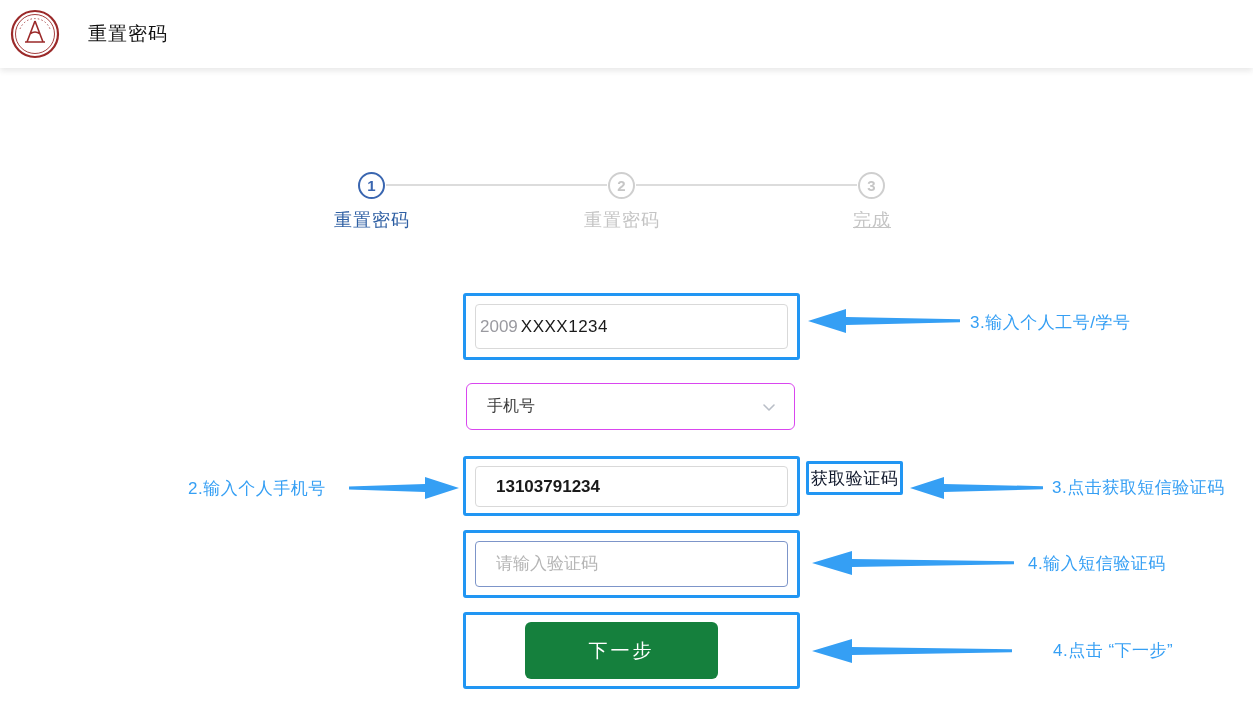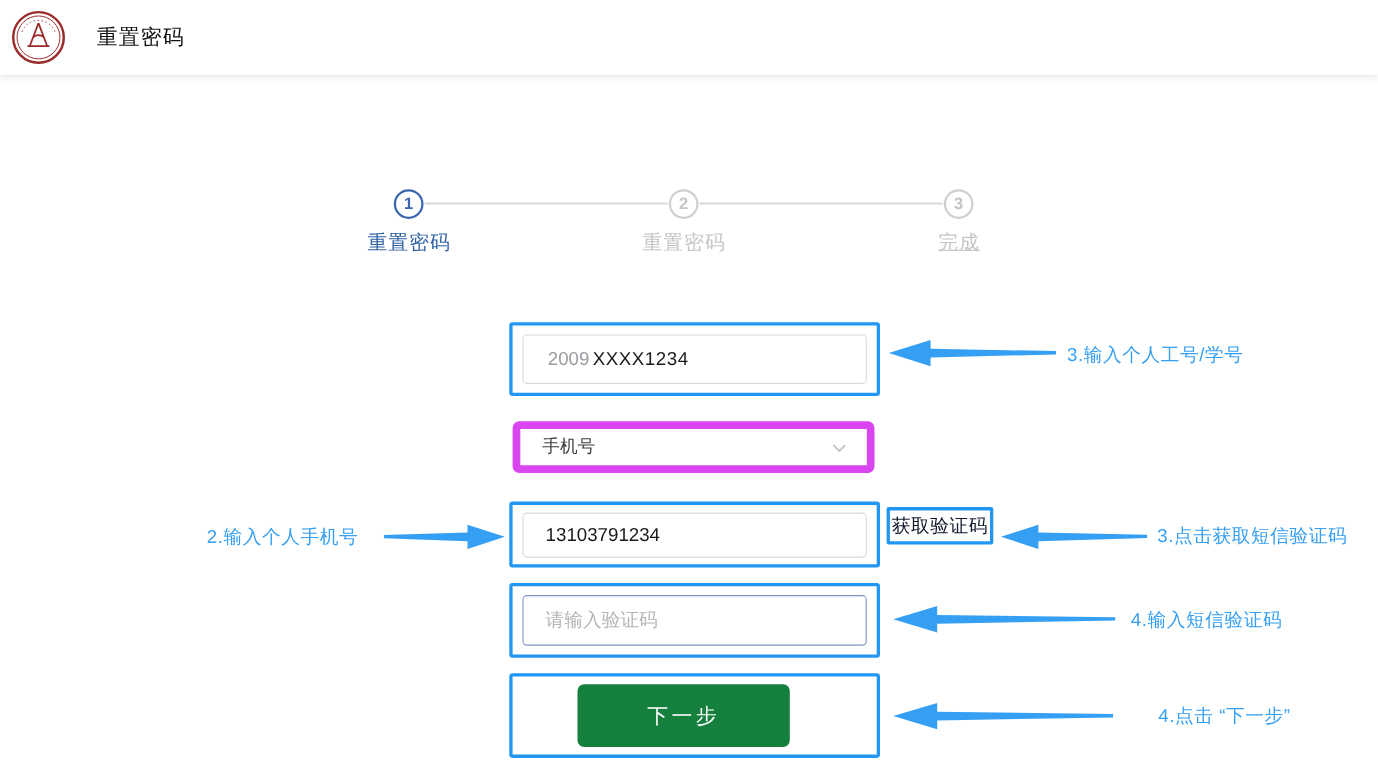--- a/index.html
+++ b/index.html
@@ -66,28 +66,28 @@
   .text-input {
     position: absolute; border: 1px solid #d9d9d9; border-radius: 4px;
     background: #fff; font-size: 17px; color: #1a1a1a;
     padding: 0 0 0 20px; outline: none;
     font-family: "Liberation Sans", "DejaVu Sans", sans-serif;
   }
   .text-input::placeholder { color: #b5b5b5; }
   .fake-input {
     position: absolute; border: 1px solid #d9d9d9; border-radius: 4px;
     background: #fff; font-size: 17px;
-    display: flex; align-items: center; padding-left: 22px;
+    display: flex; align-items: center; padding-left: 4px;
   }
   .val-prefix { color: #9a9aa0; }
   .val-suffix { color: #1a1a1a; margin-left: 3px; letter-spacing: 0.5px; }
 
   .select-box {
     position: absolute; left: 466px; top: 383px; width: 329px; height: 47px;
-    border: 7px solid #d946ef; border-radius: 6px; background: #fff;
+    border: 1px solid #d946ef; border-radius: 6px; background: #fff;
     display: flex; align-items: center; padding: 0 16px 0 20px;
     font-size: 16px; color: #3d3d3d; cursor: pointer;
   }
   .select-box .chevron { margin-left: auto; width: 18px; height: 18px; }
 
   .get-code-label {
     position: absolute; left: 806px; top: 461px; width: 97px; height: 34px;
     display: flex; align-items: center; justify-content: center;
     font-size: 17px; color: #0f172a; letter-spacing: 0.5px;
     border: 3px solid #2196f3; border-radius: 2px; cursor: pointer;
@@ -142,21 +142,21 @@
 </div>
 
 <div class="select-box">
   <span>手机号</span>
   <svg class="chevron" viewBox="0 0 18 18">
     <path d="M4 7 L9 12 L14 7" fill="none" stroke="#b9bec7" stroke-width="1.6" stroke-linecap="round" stroke-linejoin="round"></path>
   </svg>
 </div>
 
 <div class="hl-box" style="left:463px; top:456px; width:337px; height:60px;"></div>
-<input class="text-input" style="left: 475px; top: 466px; width: 313px; height: 41px;" value="13103791234">
+<input class="text-input" style="left: 475px; top: 466px; width: 313px; height: 41px; font-weight: bold;" value="13103791234">
 <div class="get-code-label">获取验证码</div>
 
 <div class="hl-box" style="left:463px; top:530px; width:337px; height:68px;"></div>
 <input class="text-input" style="left: 475px; top: 541px; width: 313px; height: 46px; border-color: rgb(125, 149, 201);" placeholder="请输入验证码">
 
 <div class="hl-box" style="left:463px; top:612px; width:337px; height:77px;"></div>
 <button class="next-button">下一步</button>
 
 <div class="ann-arrow" style="left:808px; top:306px;">
   <svg width="152" height="30" viewBox="0 0 152 30">

